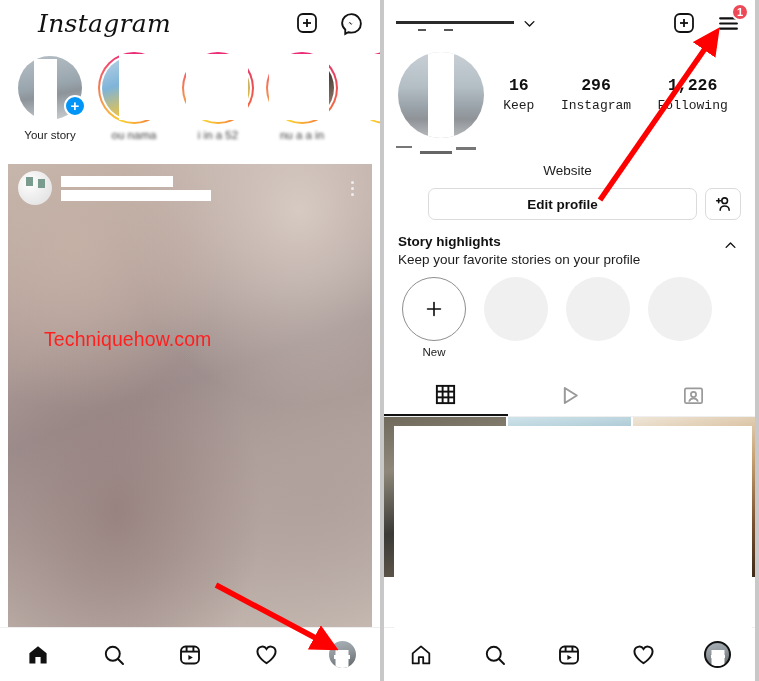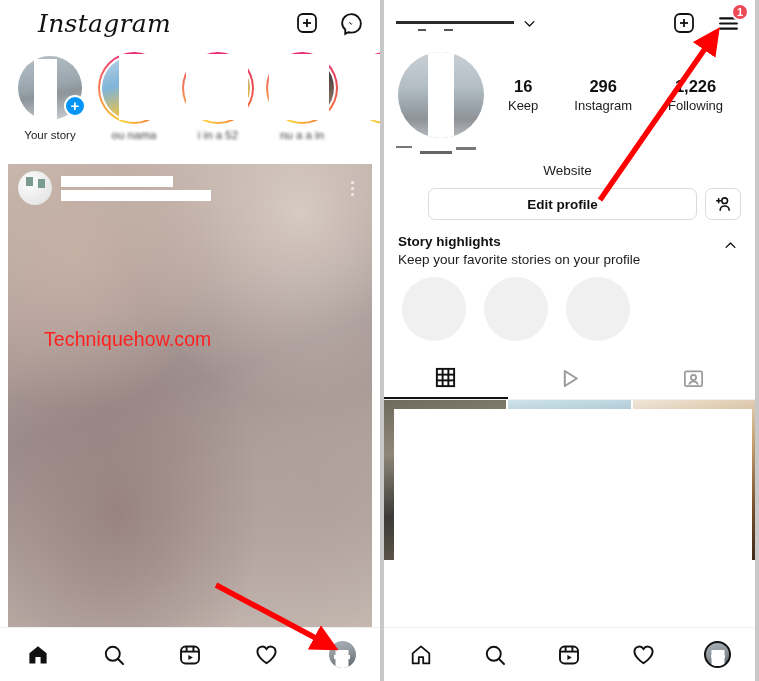--- a/index.html
+++ b/index.html
@@ -336,20 +336,21 @@
     transform:translateX(-50%);
     width: 26px; height: 100%;
     background:#fff;
   }
   .pr-stats {
     flex:1;
     display:flex;
     justify-content: space-around;
     align-items:flex-end;
     padding-left: 6px;
+    font-family: Liberation Mono, monospace;
   }
   .stat { text-align:center; }
   .stat-num { font-size: 16.5px; font-weight:700; color:#111; line-height:1.25; }
   .stat-lbl { font-size: 13px; color:#1c1c1c; line-height:1.35; }
 
   .pr-bio {
     padding: 4px 14px 0 10px;
     text-align: center;
   }
   .bio-ghost {
@@ -680,20 +681,29 @@
       </div>
       <div class="hl-chevron">
         <svg width="15" height="15" viewBox="0 0 24 24" fill="none" stroke="#111" stroke-width="2.2">
           <polyline points="5,15 12,8 19,15" stroke-linecap="round" stroke-linejoin="round"></polyline>
         </svg>
       </div>
     </div>
 
     <div class="highlights-row">
       <div class="hl-item">
+        <div class="hl-new-circle">
+          <svg width="22" height="22" viewBox="0 0 24 24" fill="none" stroke="#111" stroke-width="1.8" stroke-linecap="round">
+            <line x1="12" y1="5" x2="12" y2="19"></line>
+            <line x1="5" y1="12" x2="19" y2="12"></line>
+          </svg>
+        </div>
+        <div class="hl-new-label">New</div>
+      </div>
+      <div class="hl-item">
         <div class="hl-ghost-circle"></div>
       </div>
       <div class="hl-item">
         <div class="hl-ghost-circle"></div>
       </div>
       <div class="hl-item">
         <div class="hl-ghost-circle"></div>
       </div>
     </div>
 

